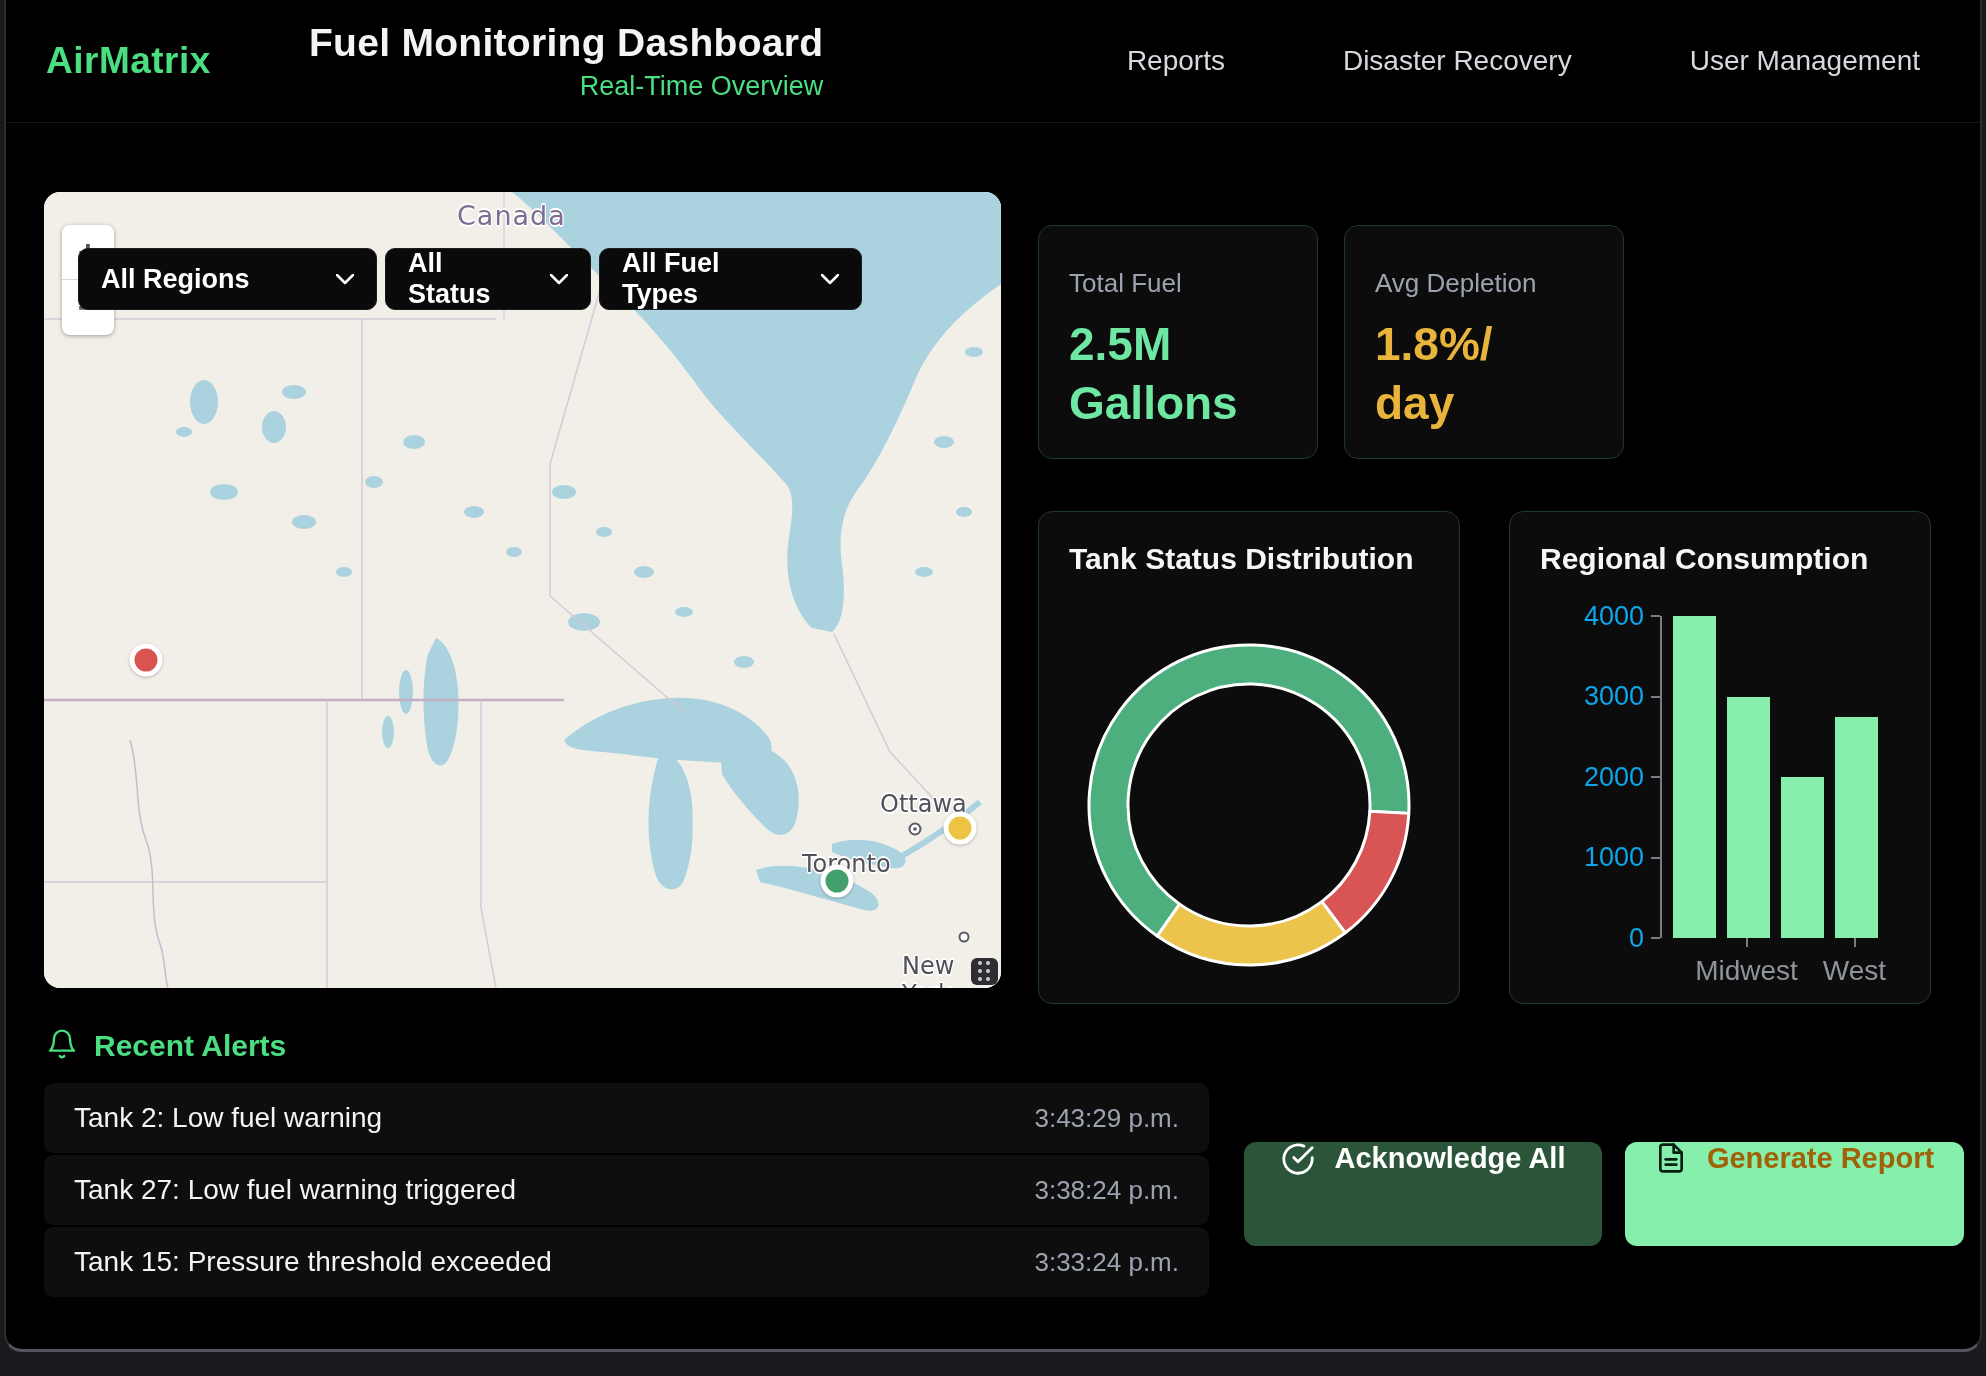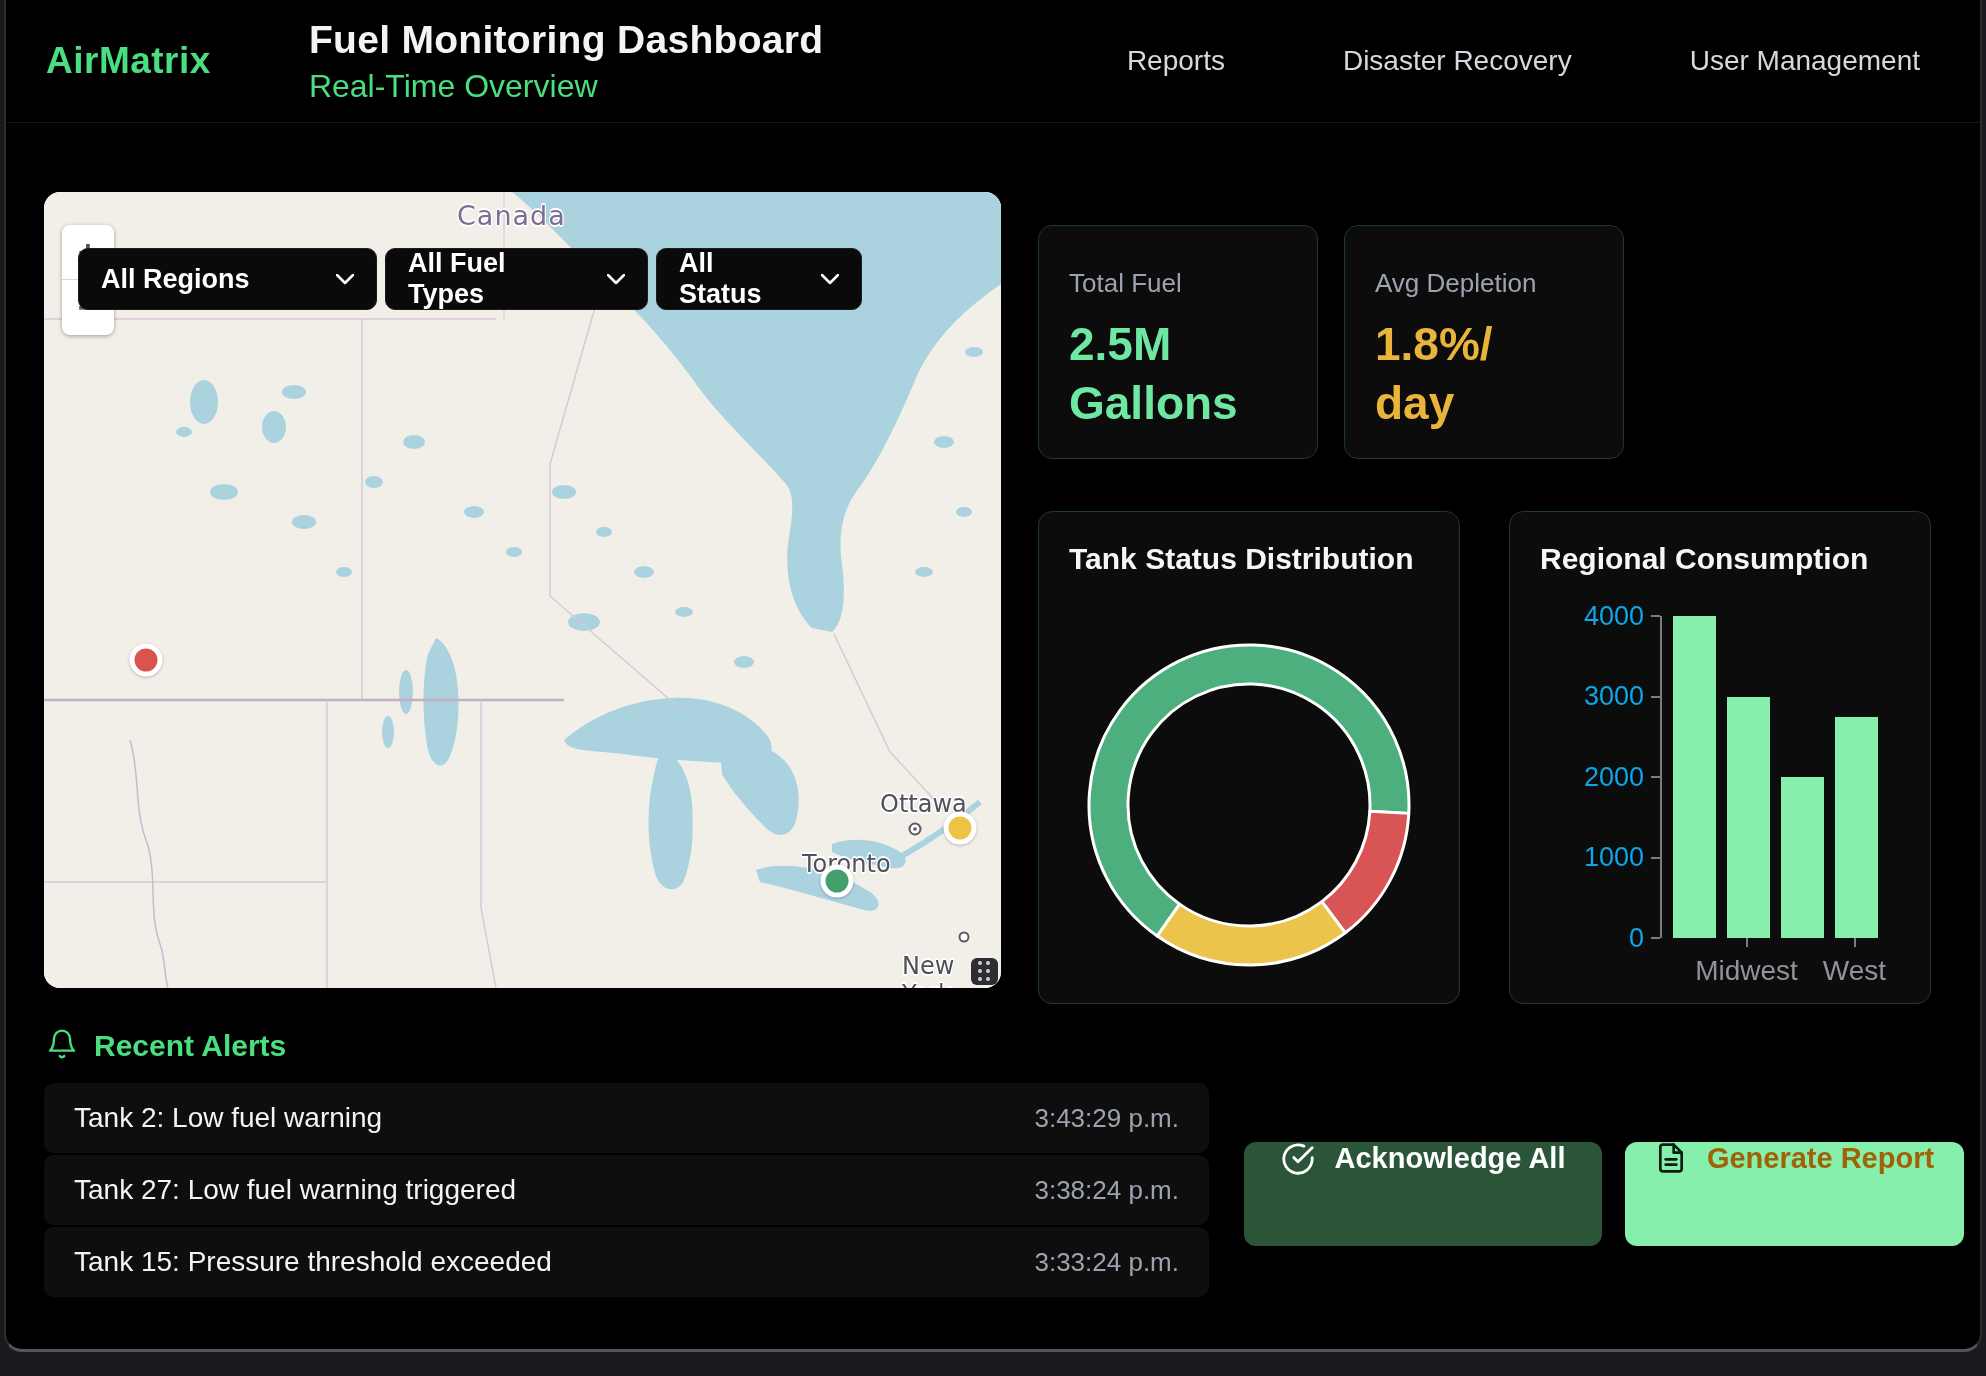--- a/index.html
+++ b/index.html
@@ -8,21 +8,21 @@
   .app { position:absolute; left:4px; top:0; width:1978px; height:1352px; background:#000;
          border-left:2px solid #2c2b31; border-right:2px solid #2c2b31;
          border-bottom:3px solid #55545c; border-radius:0 0 18px 18px; overflow:hidden; }
 
   
   .header { position:absolute; left:0; top:0; width:100%; height:123px; background:#000;
             border-bottom:1px solid #151518; display:flex; align-items:center; padding:0 40px;gap:28px; }
   .logo { font-size:37px; font-weight:bold; color:#4ade80; letter-spacing:.5px; }
   .title-block { margin-left:70px; }
   .page-title { font-size:39px; font-weight:bold; color:#f3f4f6; letter-spacing:.3px; }
-  .page-subtitle { font-size:32px; color:#4ade80; margin-top:6px; }
+  .page-subtitle { font-size:27px; color:#4ade80; margin-top:6px;text-align:right; }
   .nav { margin-left:auto; display:flex; gap:118px; padding-right:20px; }
   .nav-item { font-size:28px; color:#d6d8dd; cursor:pointer; }
 
   
   .map-panel { position:absolute; left:38px; top:192px; width:957px; height:796px;
                border-radius:16px; overflow:hidden; background:#f2efe9; }
   .map-svg { position:absolute; left:0; top:0; }
   .map-label { position:absolute; font-family:"DejaVu Sans", sans-serif; color:#50505b;
                text-shadow:-1px -1px 0 #fff,1px -1px 0 #fff,-1px 1px 0 #fff,1px 1px 0 #fff, 0 2px 0 #fff, 0 -2px 0 #fff; }
   .country-label { font-size:27px; color:#7e6d90; letter-spacing:1px; }
@@ -181,30 +181,30 @@
 
     <div class="filters">
       <div class="filter-btn f-regions">
         <span>All Regions</span>
         <span class="chev">
           <svg width="18" height="11" viewBox="0 0 18 11">
               <polyline points="1,1 9,9 17,1" fill="none" stroke="#fff" stroke-width="2.5" stroke-linecap="round" stroke-linejoin="round"></polyline>
             </svg>
         </span>
       </div>
-      <div class="filter-btn f-fuel">
-        <span>All Fuel Types</span>
+      <div class="filter-btn f-status">
+        <span>All Status</span>
         <span class="chev">
           <svg width="18" height="11" viewBox="0 0 18 11">
               <polyline points="1,1 9,9 17,1" fill="none" stroke="#fff" stroke-width="2.5" stroke-linecap="round" stroke-linejoin="round"></polyline>
             </svg>
         </span>
       </div>
-      <div class="filter-btn f-status">
-        <span>All Status</span>
+      <div class="filter-btn f-fuel">
+        <span>All Fuel Types</span>
         <span class="chev">
           <svg width="18" height="11" viewBox="0 0 18 11">
               <polyline points="1,1 9,9 17,1" fill="none" stroke="#fff" stroke-width="2.5" stroke-linecap="round" stroke-linejoin="round"></polyline>
             </svg>
         </span>
       </div>
     </div>
 
     <div id="marker-layer">
         <div class="marker" style="left: 10.7%; top: 58.8%; background: rgb(217, 83, 79);"></div>

